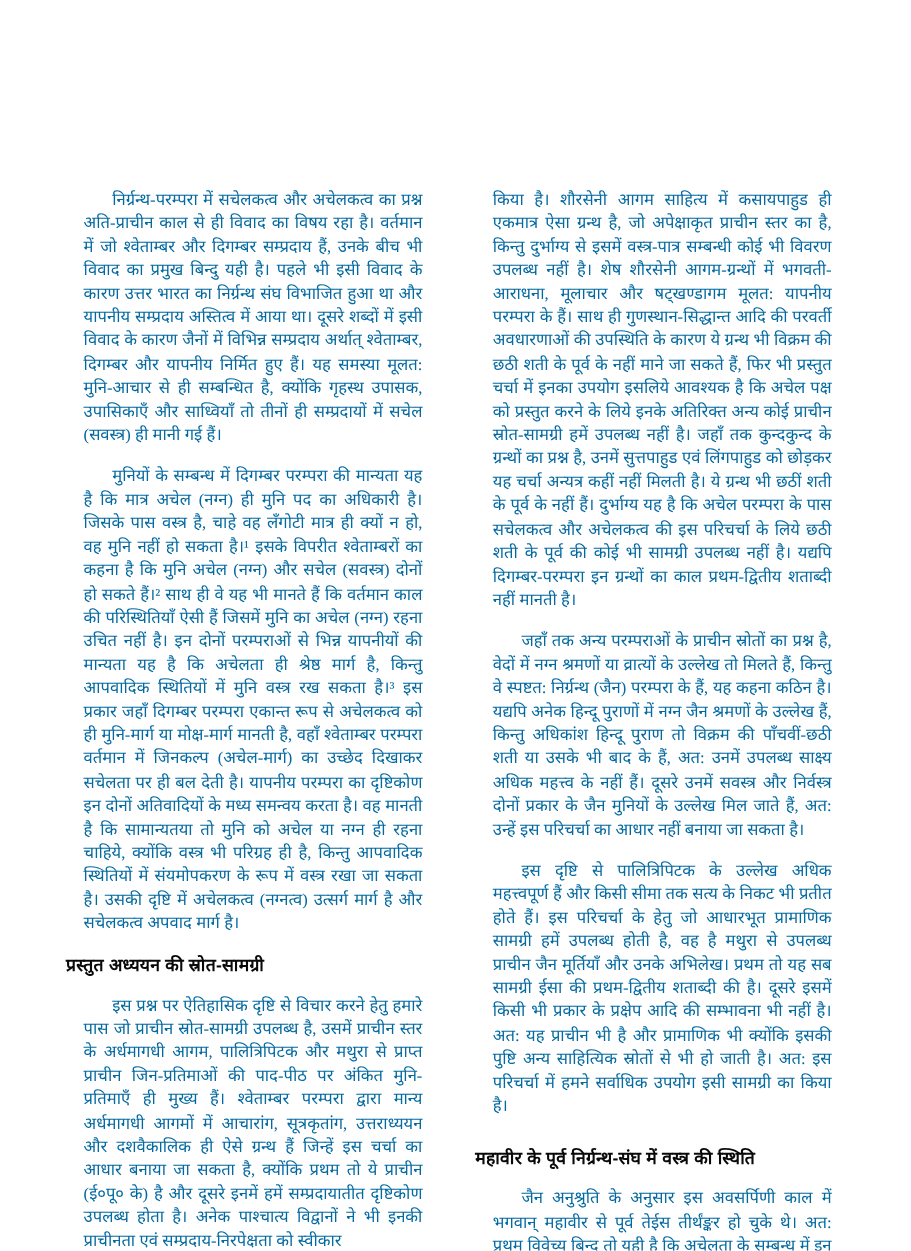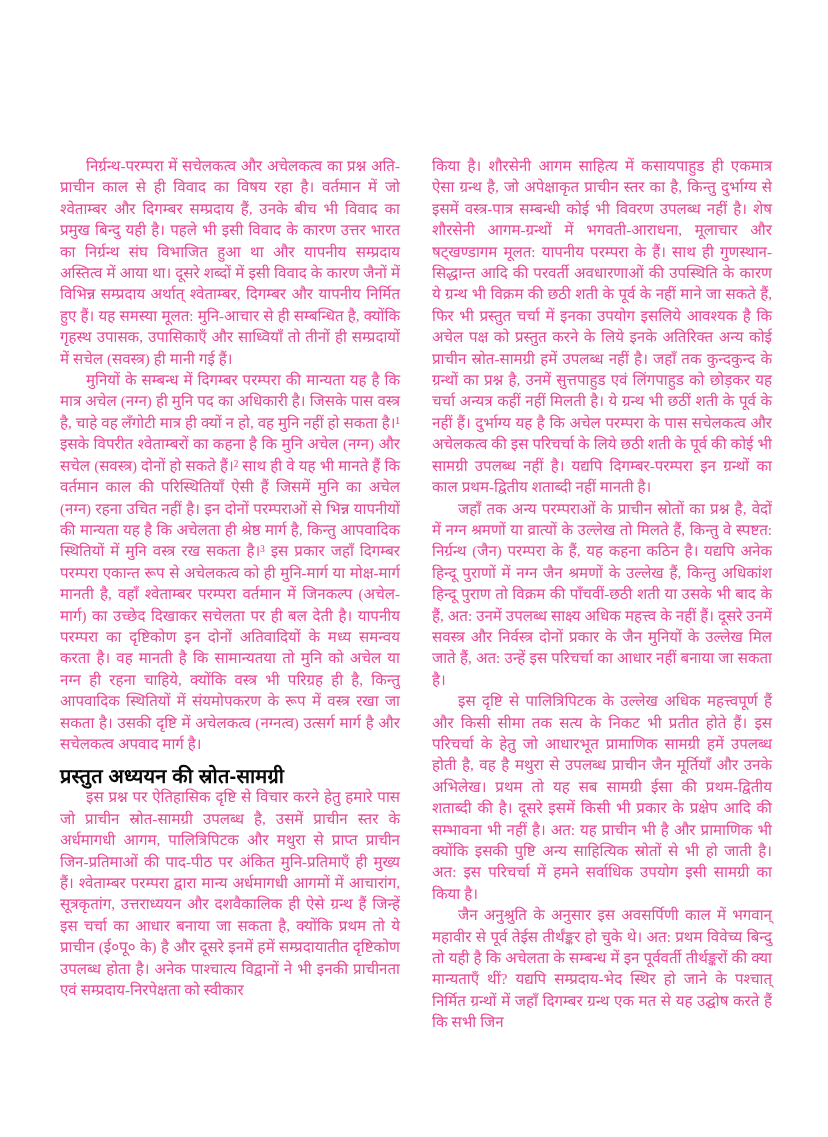--- a/index.html
+++ b/index.html
@@ -47,41 +47,41 @@
     display: flex;
     gap: 32px;
     align-items: flex-start;
   }
   .col {
     width: 340px;
     box-sizing: border-box;
   }
 
   p.para {
-    margin: 0;
+    margin: 16px;
     text-align: justify;
     text-justify: inter-word;
     font-size: 15.1px;
     line-height: 21.4px;
-    color: #ec4899;
+    color: #0369a1;
     text-indent: 26px;
     word-spacing: 0.2px;
   }
   p.para.noindent {
     text-indent: 0;
   }
   p.para + p.para {
     margin-top: 0px;
   }
 
   h2.section-head {
     margin: 11px 0 0 0;
     font-family: "Liberation Sans", "DejaVu Sans", sans-serif;
     font-weight: 700;
-    font-size: 20px;
+    font-size: 16px;
     line-height: 21px;
     letter-spacing: 0.2px;
     color: #090909;
     text-align: left;
   }
   h2.section-head.spaced-top {
     margin-top: 26px;
   }
 
   
@@ -128,20 +128,21 @@
       <h2 class="section-head">प्रस्तुत अध्ययन की स्रोत-सामग्री</h2>
 
       <p class="para">इस प्रश्न पर ऐतिहासिक दृष्टि से विचार करने हेतु हमारे पास जो प्राचीन स्रोत-सामग्री उपलब्ध है, उसमें प्राचीन स्तर के अर्धमागधी आगम, पालित्रिपिटक और मथुरा से प्राप्त प्राचीन जिन-प्रतिमाओं की पाद-पीठ पर अंकित मुनि-प्रतिमाएँ ही मुख्य हैं। श्वेताम्बर परम्परा द्वारा मान्य अर्धमागधी आगमों में आचारांग, सूत्रकृतांग, उत्तराध्ययन और दशवैकालिक ही ऐसे ग्रन्थ हैं जिन्हें इस चर्चा का आधार बनाया जा सकता है, क्योंकि प्रथम तो ये प्राचीन (ई०पू० के) है और दूसरे इनमें हमें सम्प्रदायातीत दृष्टिकोण उपलब्ध होता है। अनेक पाश्चात्य विद्वानों ने भी इनकी प्राचीनता एवं सम्प्रदाय-निरपेक्षता को स्वीकार</p>
     </div>
 
     <div class="col">
       <p class="para noindent">किया है। शौरसेनी आगम साहित्य में कसायपाहुड ही एकमात्र ऐसा ग्रन्थ है, जो अपेक्षाकृत प्राचीन स्तर का है, किन्तु दुर्भाग्य से इसमें वस्त्र-पात्र सम्बन्धी कोई भी विवरण उपलब्ध नहीं है। शेष शौरसेनी आगम-ग्रन्थों में भगवती-आराधना, मूलाचार और षट्खण्डागम मूलत: यापनीय परम्परा के हैं। साथ ही गुणस्थान-सिद्धान्त आदि की परवर्ती अवधारणाओं की उपस्थिति के कारण ये ग्रन्थ भी विक्रम की छठी शती के पूर्व के नहीं माने जा सकते हैं, फिर भी प्रस्तुत चर्चा में इनका उपयोग इसलिये आवश्यक है कि अचेल पक्ष को प्रस्तुत करने के लिये इनके अतिरिक्त अन्य कोई प्राचीन स्रोत-सामग्री हमें उपलब्ध नहीं है। जहाँ तक कुन्दकुन्द के ग्रन्थों का प्रश्न है, उनमें सुत्तपाहुड एवं लिंगपाहुड को छोड़कर यह चर्चा अन्यत्र कहीं नहीं मिलती है। ये ग्रन्थ भी छठीं शती के पूर्व के नहीं हैं। दुर्भाग्य यह है कि अचेल परम्परा के पास सचेलकत्व और अचेलकत्व की इस परिचर्चा के लिये छठी शती के पूर्व की कोई भी सामग्री उपलब्ध नहीं है। यद्यपि दिगम्बर-परम्परा इन ग्रन्थों का काल प्रथम-द्वितीय शताब्दी नहीं मानती है।</p>
       <p class="para">जहाँ तक अन्य परम्पराओं के प्राचीन स्रोतों का प्रश्न है, वेदों में नग्न श्रमणों या व्रात्यों के उल्लेख तो मिलते हैं, किन्तु वे स्पष्टत: निर्ग्रन्थ (जैन) परम्परा के हैं, यह कहना कठिन है। यद्यपि अनेक हिन्दू पुराणों में नग्न जैन श्रमणों के उल्लेख हैं, किन्तु अधिकांश हिन्दू पुराण तो विक्रम की पाँचवीं-छठी शती या उसके भी बाद के हैं, अत: उनमें उपलब्ध साक्ष्य अधिक महत्त्व के नहीं हैं। दूसरे उनमें सवस्त्र और निर्वस्त्र दोनों प्रकार के जैन मुनियों के उल्लेख मिल जाते हैं, अत: उन्हें इस परिचर्चा का आधार नहीं बनाया जा सकता है।</p>
       <p class="para">इस दृष्टि से पालित्रिपिटक के उल्लेख अधिक महत्त्वपूर्ण हैं और किसी सीमा तक सत्य के निकट भी प्रतीत होते हैं। इस परिचर्चा के हेतु जो आधारभूत प्रामाणिक सामग्री हमें उपलब्ध होती है, वह है मथुरा से उपलब्ध प्राचीन जैन मूर्तियाँ और उनके अभिलेख। प्रथम तो यह सब सामग्री ईसा की प्रथम-द्वितीय शताब्दी की है। दूसरे इसमें किसी भी प्रकार के प्रक्षेप आदि की सम्भावना भी नहीं है। अत: यह प्राचीन भी है और प्रामाणिक भी क्योंकि इसकी पुष्टि अन्य साहित्यिक स्रोतों से भी हो जाती है। अत: इस परिचर्चा में हमने सर्वाधिक उपयोग इसी सामग्री का किया है।</p>
 
+      <h2 class="section-head spaced-top">महावीर के पूर्व निर्ग्रन्थ-संघ में वस्त्र की स्थिति</h2>
 
       <p class="para">जैन अनुश्रुति के अनुसार इस अवसर्पिणी काल में भगवान् महावीर से पूर्व तेईस तीर्थंङ्कर हो चुके थे। अत: प्रथम विवेच्य बिन्दु तो यही है कि अचेलता के सम्बन्ध में इन पूर्ववर्ती तीर्थङ्करों की क्या मान्यताएँ थीं? यद्यपि सम्प्रदाय-भेद स्थिर हो जाने के पश्चात् निर्मित ग्रन्थों में जहाँ दिगम्बर ग्रन्थ एक मत से यह उद्घोष करते हैं कि सभी जिन</p>
     </div>
 
   </div>
 
 
 </div>
 
 </body></html>

